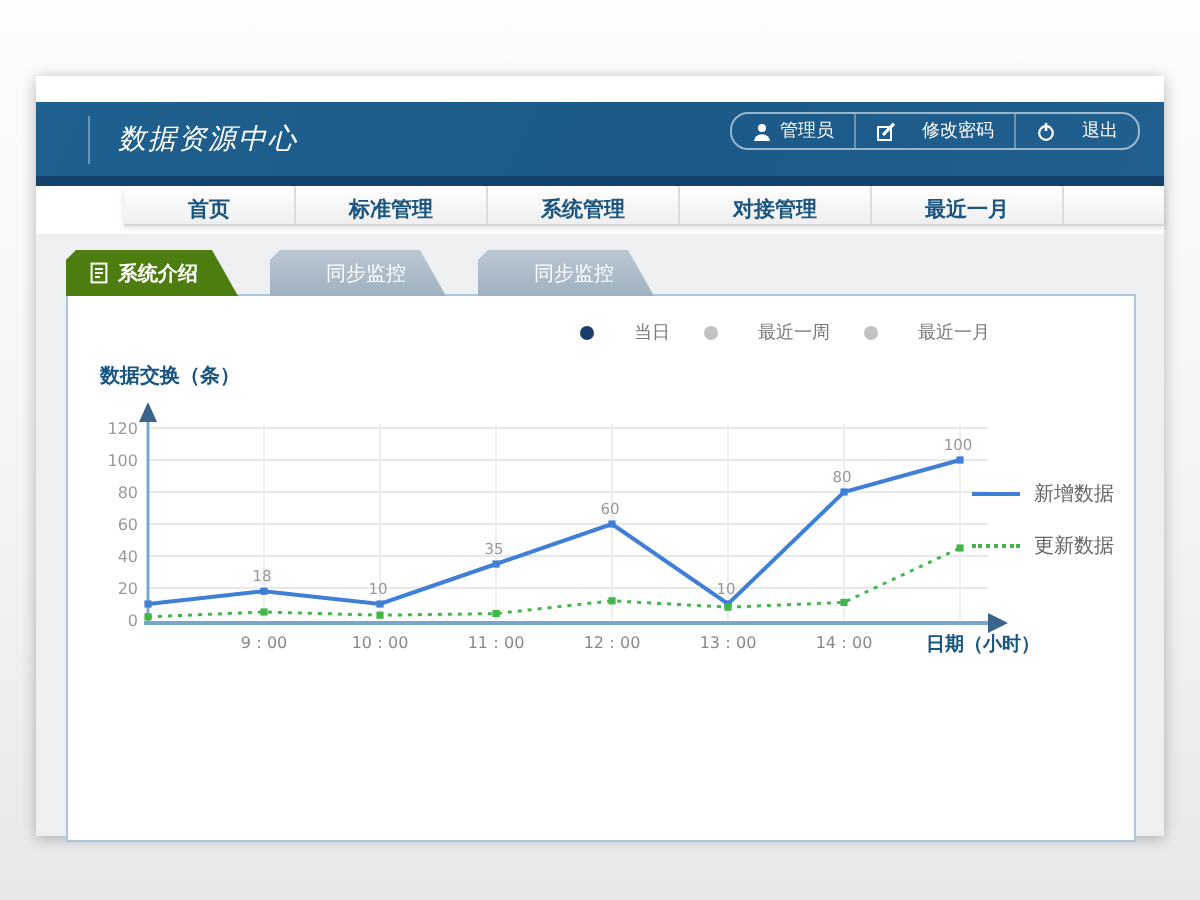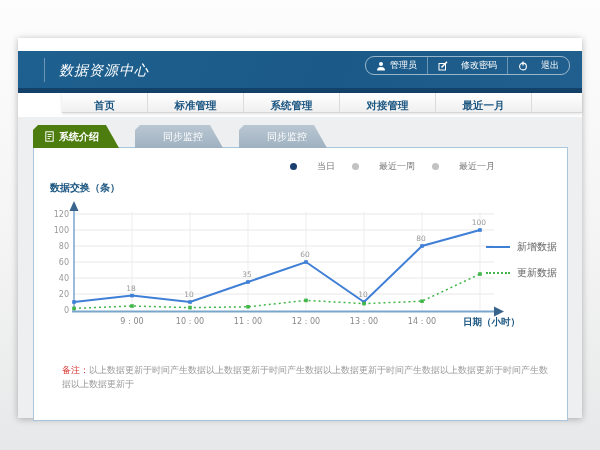--- a/index.html
+++ b/index.html
@@ -215,18 +215,15 @@
       <div class="legend">
           <div class="legend-item">
             <span class="legend-sample" style="border-top-style: solid; border-top-color: rgb(63, 127, 214);"></span>
             <span>新增数据</span>
           </div>
           <div class="legend-item">
             <span class="legend-sample" style="border-top-style: dotted; border-top-color: rgb(65, 182, 73);"></span>
             <span>更新数据</span>
           </div>
         </div>
-      <div class="footnote">
-        <span class="red">备注：</span><span>以上数据更新于时间产生数据以上数据更新于时间产生数据以上数据更新于时间产生数据以上数据更新于时间产生数据以上数据更新于</span>
-      </div>
     </div>
   </div>
 </div>
 
 </body></html>

